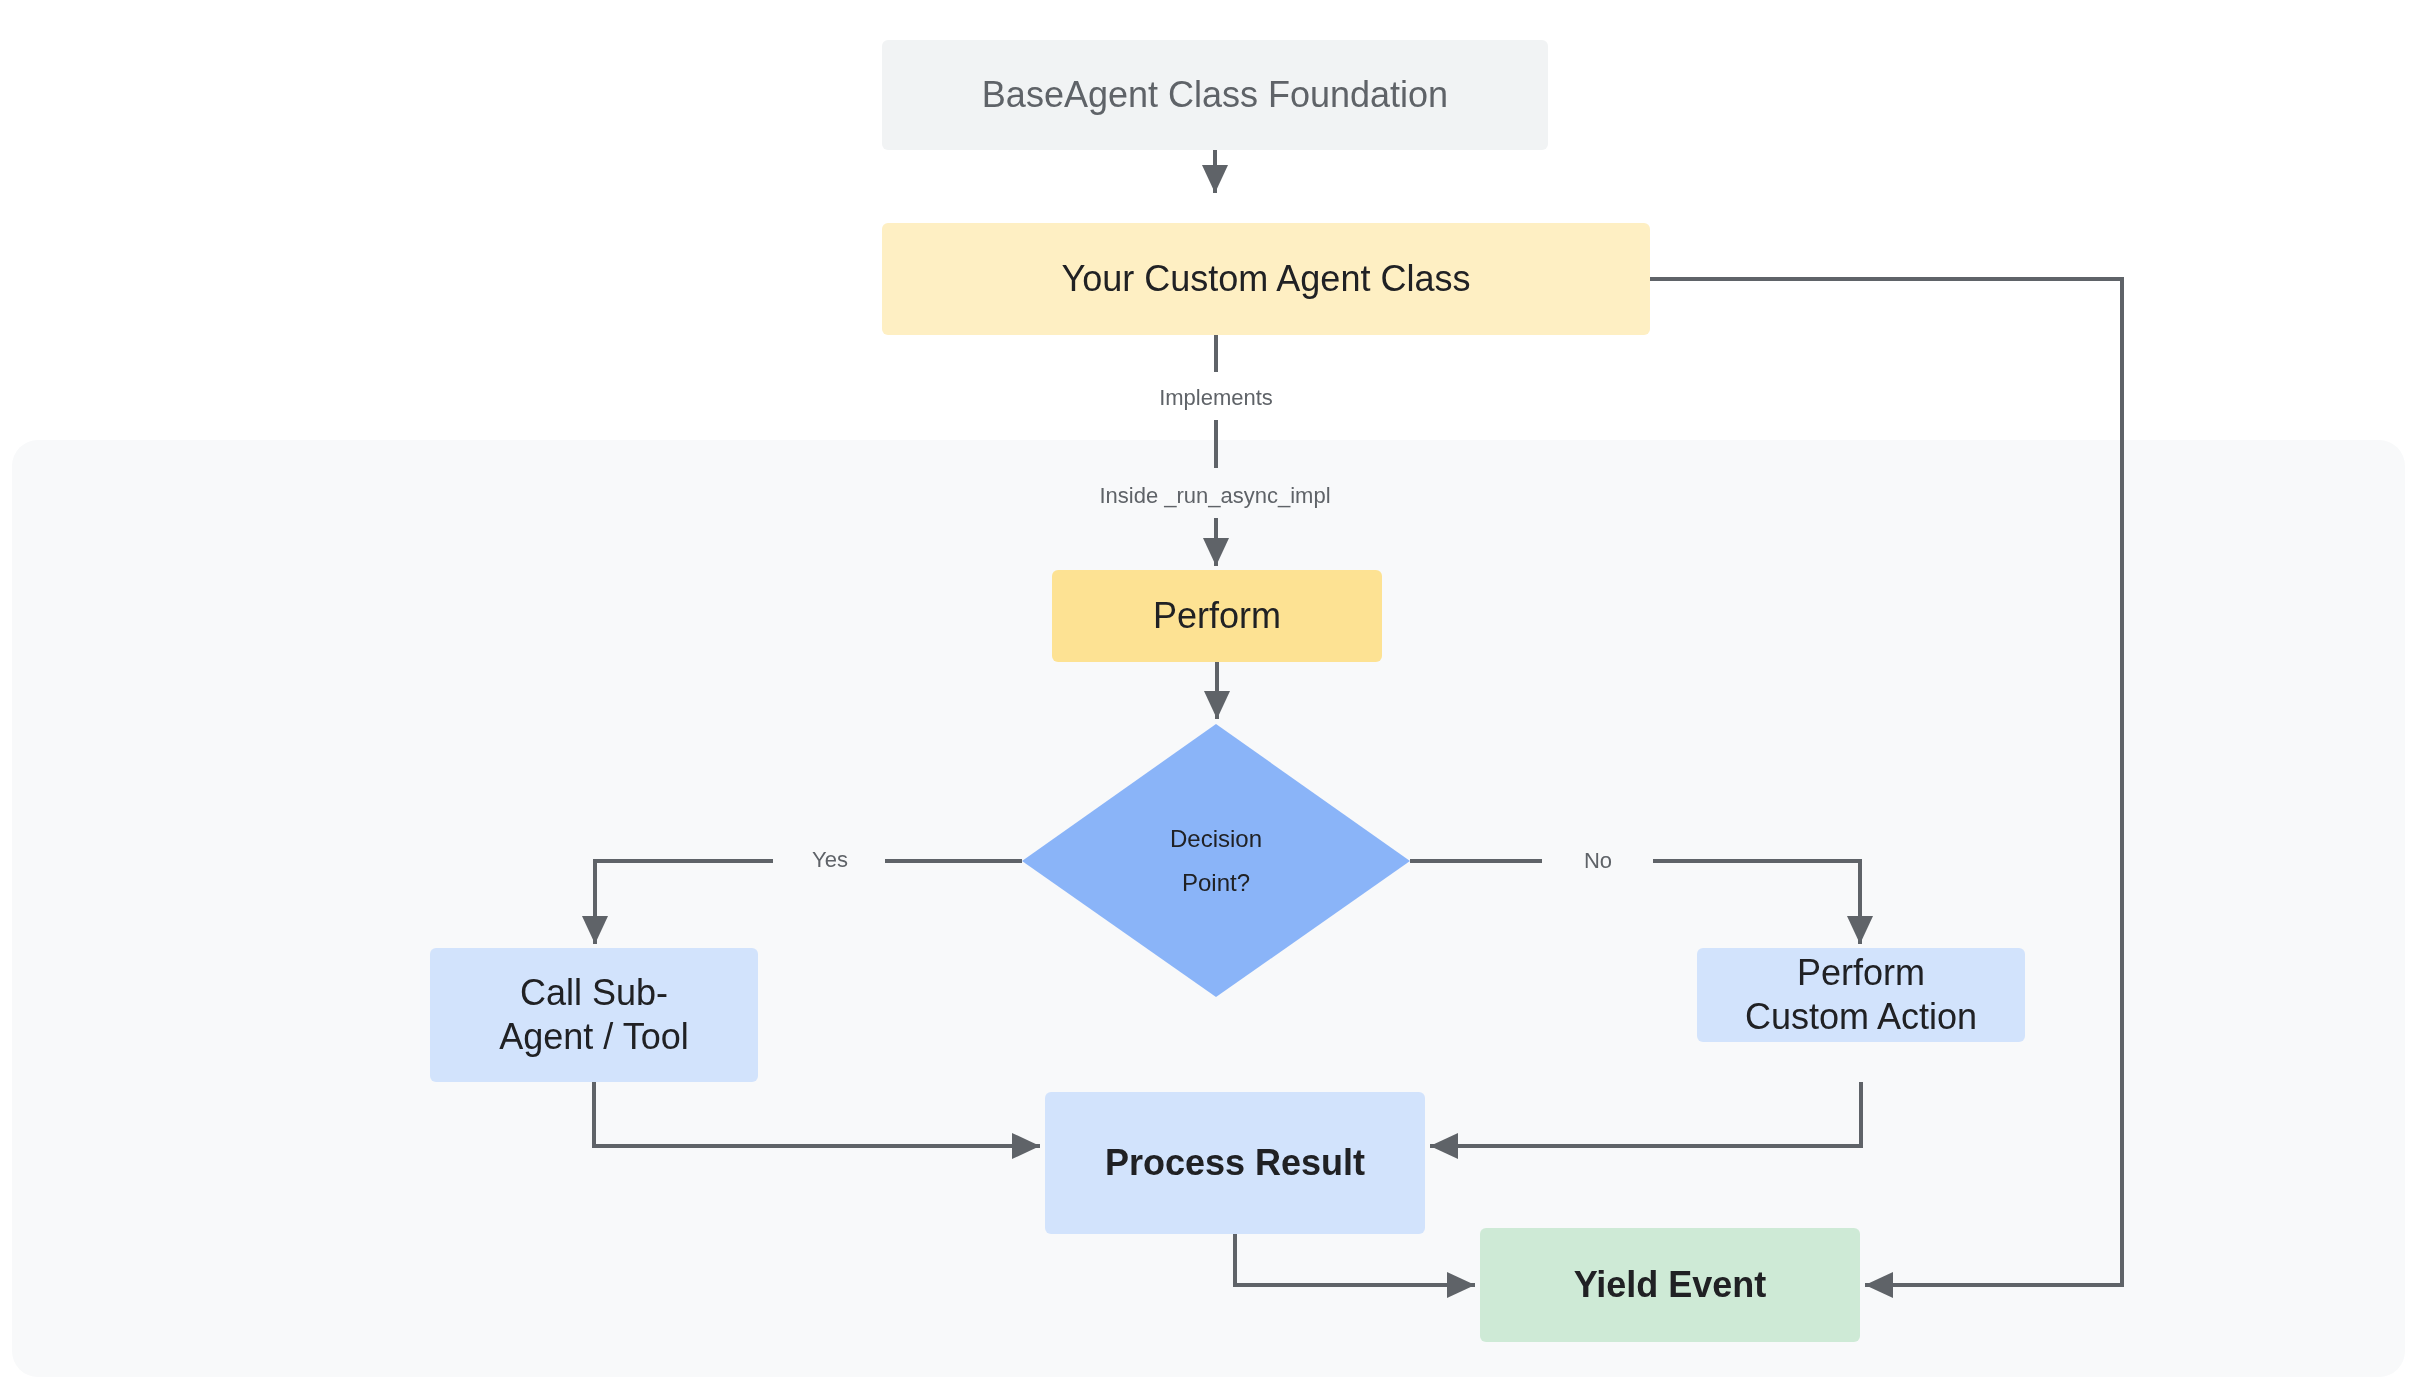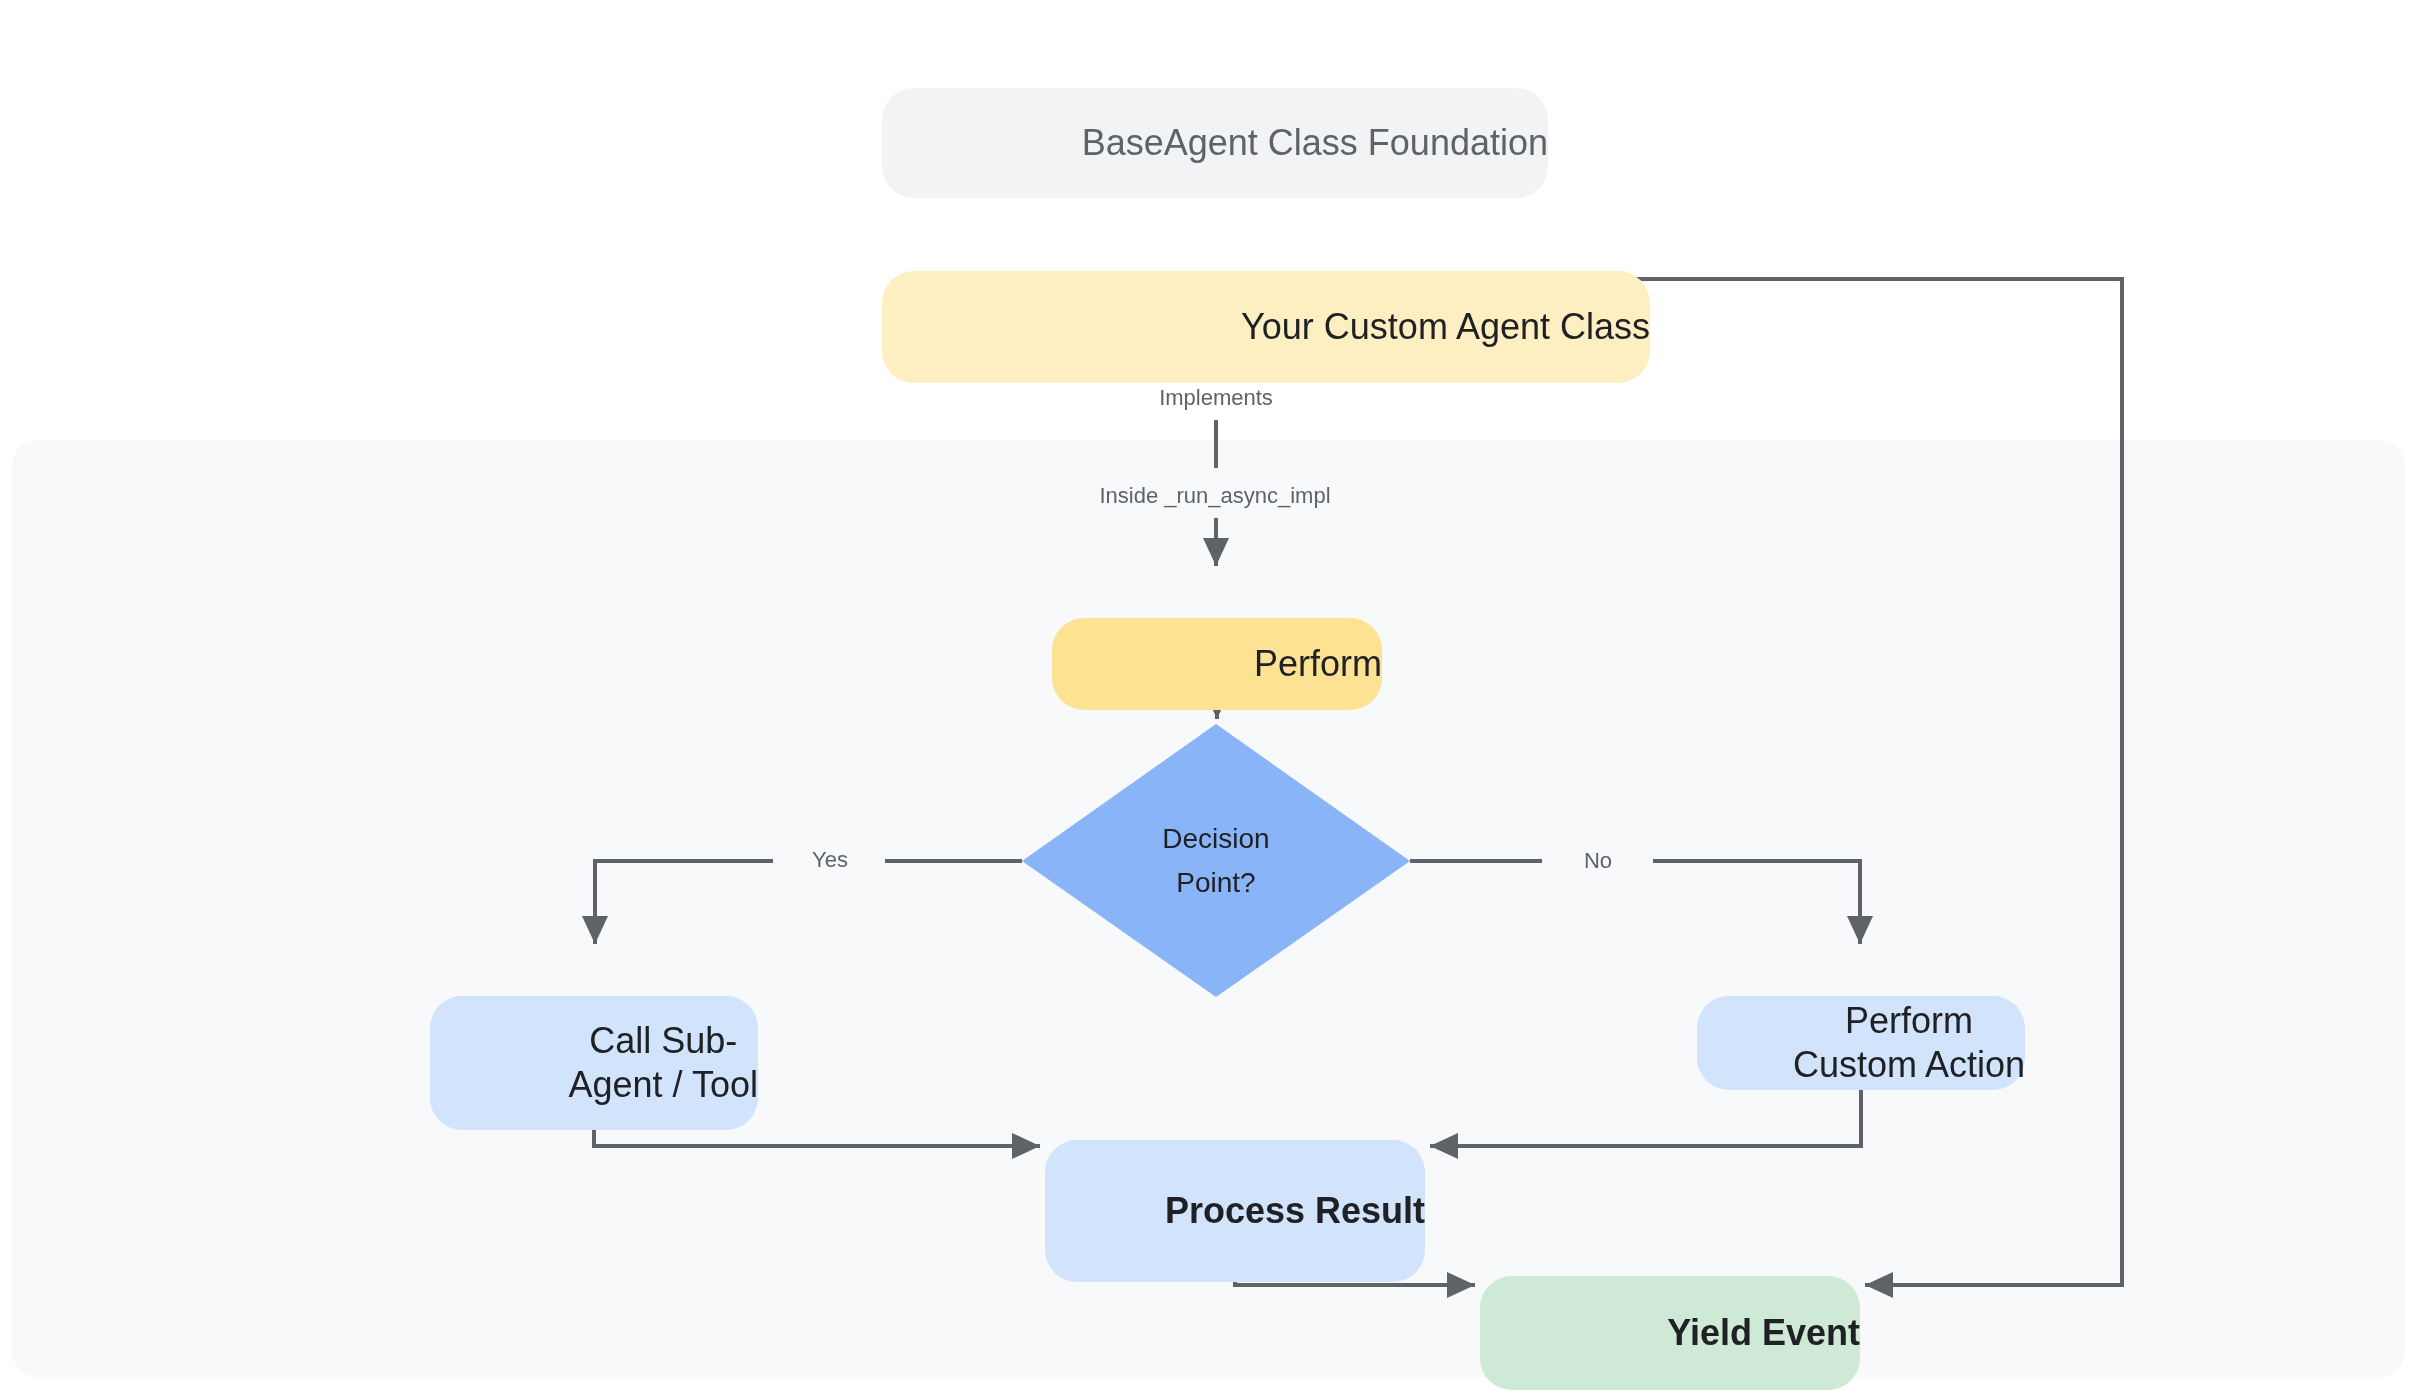--- a/index.html
+++ b/index.html
@@ -15,36 +15,35 @@
   .container-panel{
     position:absolute;left:12px;top:440px;width:2393px;height:937px;
     background:var(--c-container_bg);border-radius:26px;z-index:1;
   }
   svg.connector-layer{position:absolute;left:0;top:0;z-index:2;}
   .edge{stroke:var(--c-line);stroke-width:4;fill:none;}
   .arrowhead{fill:var(--c-line);}
   .diamond{fill:var(--c-blue);}
 
   .node{
-    position:absolute;z-index:3;display:flex;align-items:center;justify-content:flex-end;
-    text-align:center;border-radius:32px;font-size:36px;line-height:44px;
+    position:absolute;z-index:3;display:flex;align-items:center;justify-content:center;
+    text-align:center;border-radius:6px;font-size:36px;line-height:44px;
     color:var(--c-text_dark);
-    margin-top:48px;
   }
   #node-base-agent{left:882px;top:40px;width:666px;height:110px;background:var(--c-gray_box);color:var(--c-text_gray);}
   #node-custom-agent{left:882px;top:223px;width:768px;height:112px;background:var(--c-yellow_light);}
   #node-continue{left:1052px;top:570px;width:330px;height:92px;background:var(--c-yellow);}
   #node-call-sub-agent{left:430px;top:948px;width:328px;height:134px;background:var(--c-blue_light);}
   #node-perform-custom{left:1697px;top:948px;width:328px;height:94px;background:var(--c-blue_light);}
   #node-process-result{left:1045px;top:1092px;width:380px;height:142px;background:var(--c-blue_light);font-weight:600;}
   #node-yield-event{left:1480px;top:1228px;width:380px;height:114px;background:var(--c-green);font-weight:600;}
 
   #node-decision-label{
     position:absolute;z-index:3;left:1016px;top:817px;width:400px;
-    text-align:center;font-size:28px;line-height:44px;color:var(--c-text_dark);
+    text-align:center;font-size:24px;line-height:44px;color:var(--c-text_dark);
   }
 
   .edge-label{
     position:absolute;z-index:3;text-align:center;
     font-size:22px;line-height:40px;color:var(--c-text_gray);
   }
   #label-implements{left:1016px;top:378px;width:400px;}
   #label-inside-impl{left:965px;top:476px;width:500px;}
   #label-yes{left:730px;top:840px;width:200px;}
   #label-no{left:1498px;top:841px;width:200px;}

